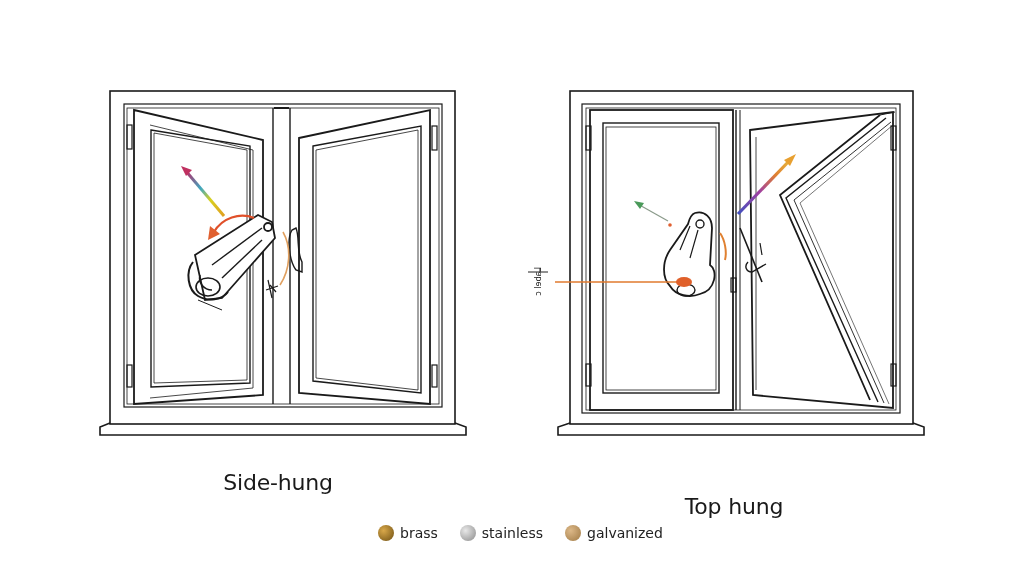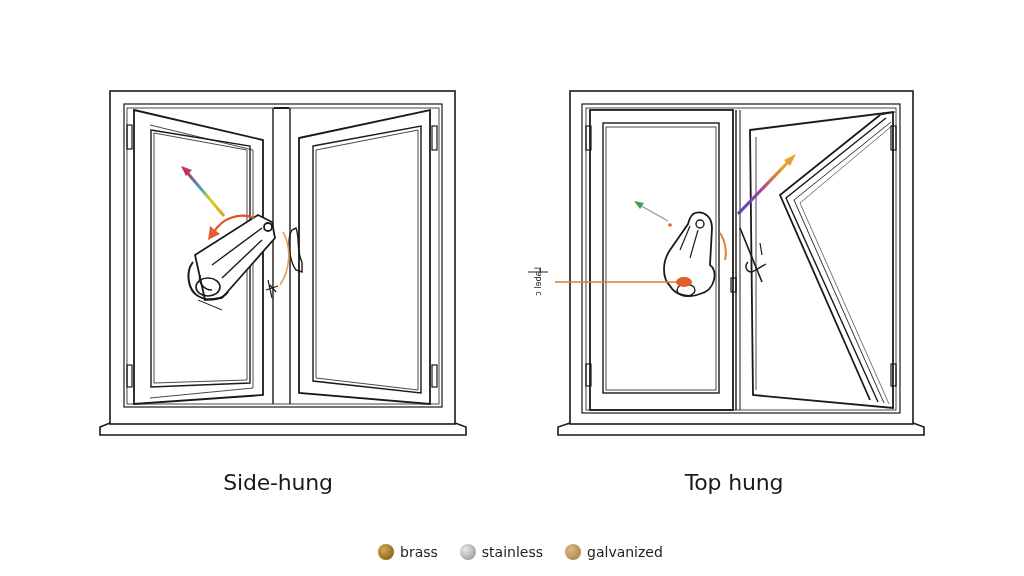--- a/index.html
+++ b/index.html
@@ -1,22 +1,22 @@
 <!DOCTYPE html>
 <html><head>
   <meta charset="utf-8">
   <style>
     html, body { margin: 0; padding: 0; background: #ffffff; }
     body { width: 1024px; height: 576px; position: relative; overflow: hidden; font-family: "DejaVu Sans", sans-serif; }
     .canvas { position: absolute; left: 0; top: 0; width: 1024px; height: 512px; }
     svg.drawing { position: absolute; left: 0; top: 0; }
     .label { position: absolute; font-family: "DejaVu Sans", sans-serif; font-size: 22px; color: #1a1a1a; text-align: center; letter-spacing: -0.2px; }
     .label-side { left: 178px; top: 470px; width: 200px; }
-    .label-top { left: 634px; top: 470px; width: 200px; }
-    .legend { position: absolute; left: 378px; top: 541px; height: 22px; display: flex; align-items: center; font-size: 14px; color: #222; }
+    .label-top { left: 634px; top: 494px; width: 200px; }
+    .legend { position: absolute; left: 378px; top: 522px; height: 22px; display: flex; align-items: center; font-size: 14px; color: #222; }
     .legend-item { display: flex; align-items: center; margin-right: 22px; }
     .swatch { width: 16px; height: 16px; border-radius: 50%; margin-right: 6px; display: inline-block; }
     .vert-note { position: absolute; left: 526px; top: 262px; width: 26px; height: 42px; }
   </style>
 </head>
 <body>
 
 <div class="canvas">
 
   <svg class="drawing" width="1024" height="576" viewBox="0 0 1024 576">

